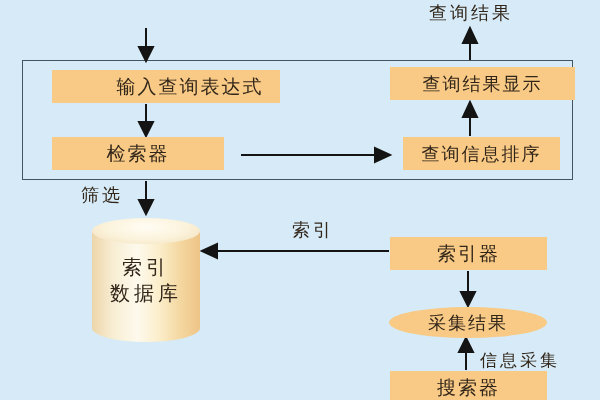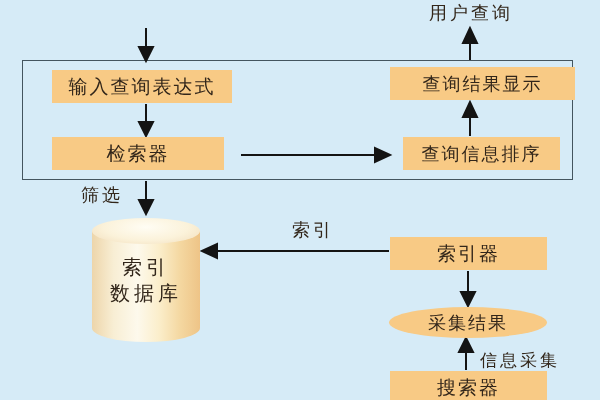--- a/index.html
+++ b/index.html
@@ -66,26 +66,26 @@
         <line x1="468" y1="271" x2="468" y2="292"></line>
           <polygon points="468,306 461,292 475,292"></polygon>
       </g>
       <g>
         <line x1="466" y1="370" x2="466" y2="352"></line>
           <polygon points="466,338 459,352 473,352"></polygon>
       </g>
     </g>
   </svg>
 
-  <div class="lbl" style="left:417px;top:1px;width:108px;">用户查询</div>
+  <div class="lbl" style="left:417px;top:1px;width:108px;">查询结果</div>
   <div class="lbl" style="left:72px;top:183px;width:60px;">筛选</div>
   <div class="lbl" style="left:283px;top:218px;width:60px;">索引</div>
   <div class="lbl" style="left:473px;top:349px;width:94px;font-size:17px;">信息采集</div>
 
-  <div class="node" style="left:52px;top:70px;width:180px;height:33px;">输入查询表达式</div>
+  <div class="node" style="left:52px;top:70px;width:180px;height:33px;padding-left:48px;">输入查询表达式</div>
   <div class="node" style="left:52px;top:137px;width:172px;height:33px;">检索器</div>
   <div class="node" style="left:390px;top:67px;width:185px;height:33px;font-size:18px;">查询结果显示</div>
   <div class="node" style="left:390px;top:137px;width:157px;height:33px;font-size:18px;margin-left:13px;">查询信息排序</div>
   <div class="node ellipse" style="left:389px;top:307px;width:158px;height:31px;font-size:18px;">采集结果</div>
   <div class="node" style="left:390px;top:237px;width:157px;height:33px;">索引器</div>
   <div class="node" style="left:390px;top:371px;width:157px;height:33px;">搜索器</div>
 
   <div class="cyl">
     <div class="cyl-body"></div>
     <div class="cyl-top"></div>

